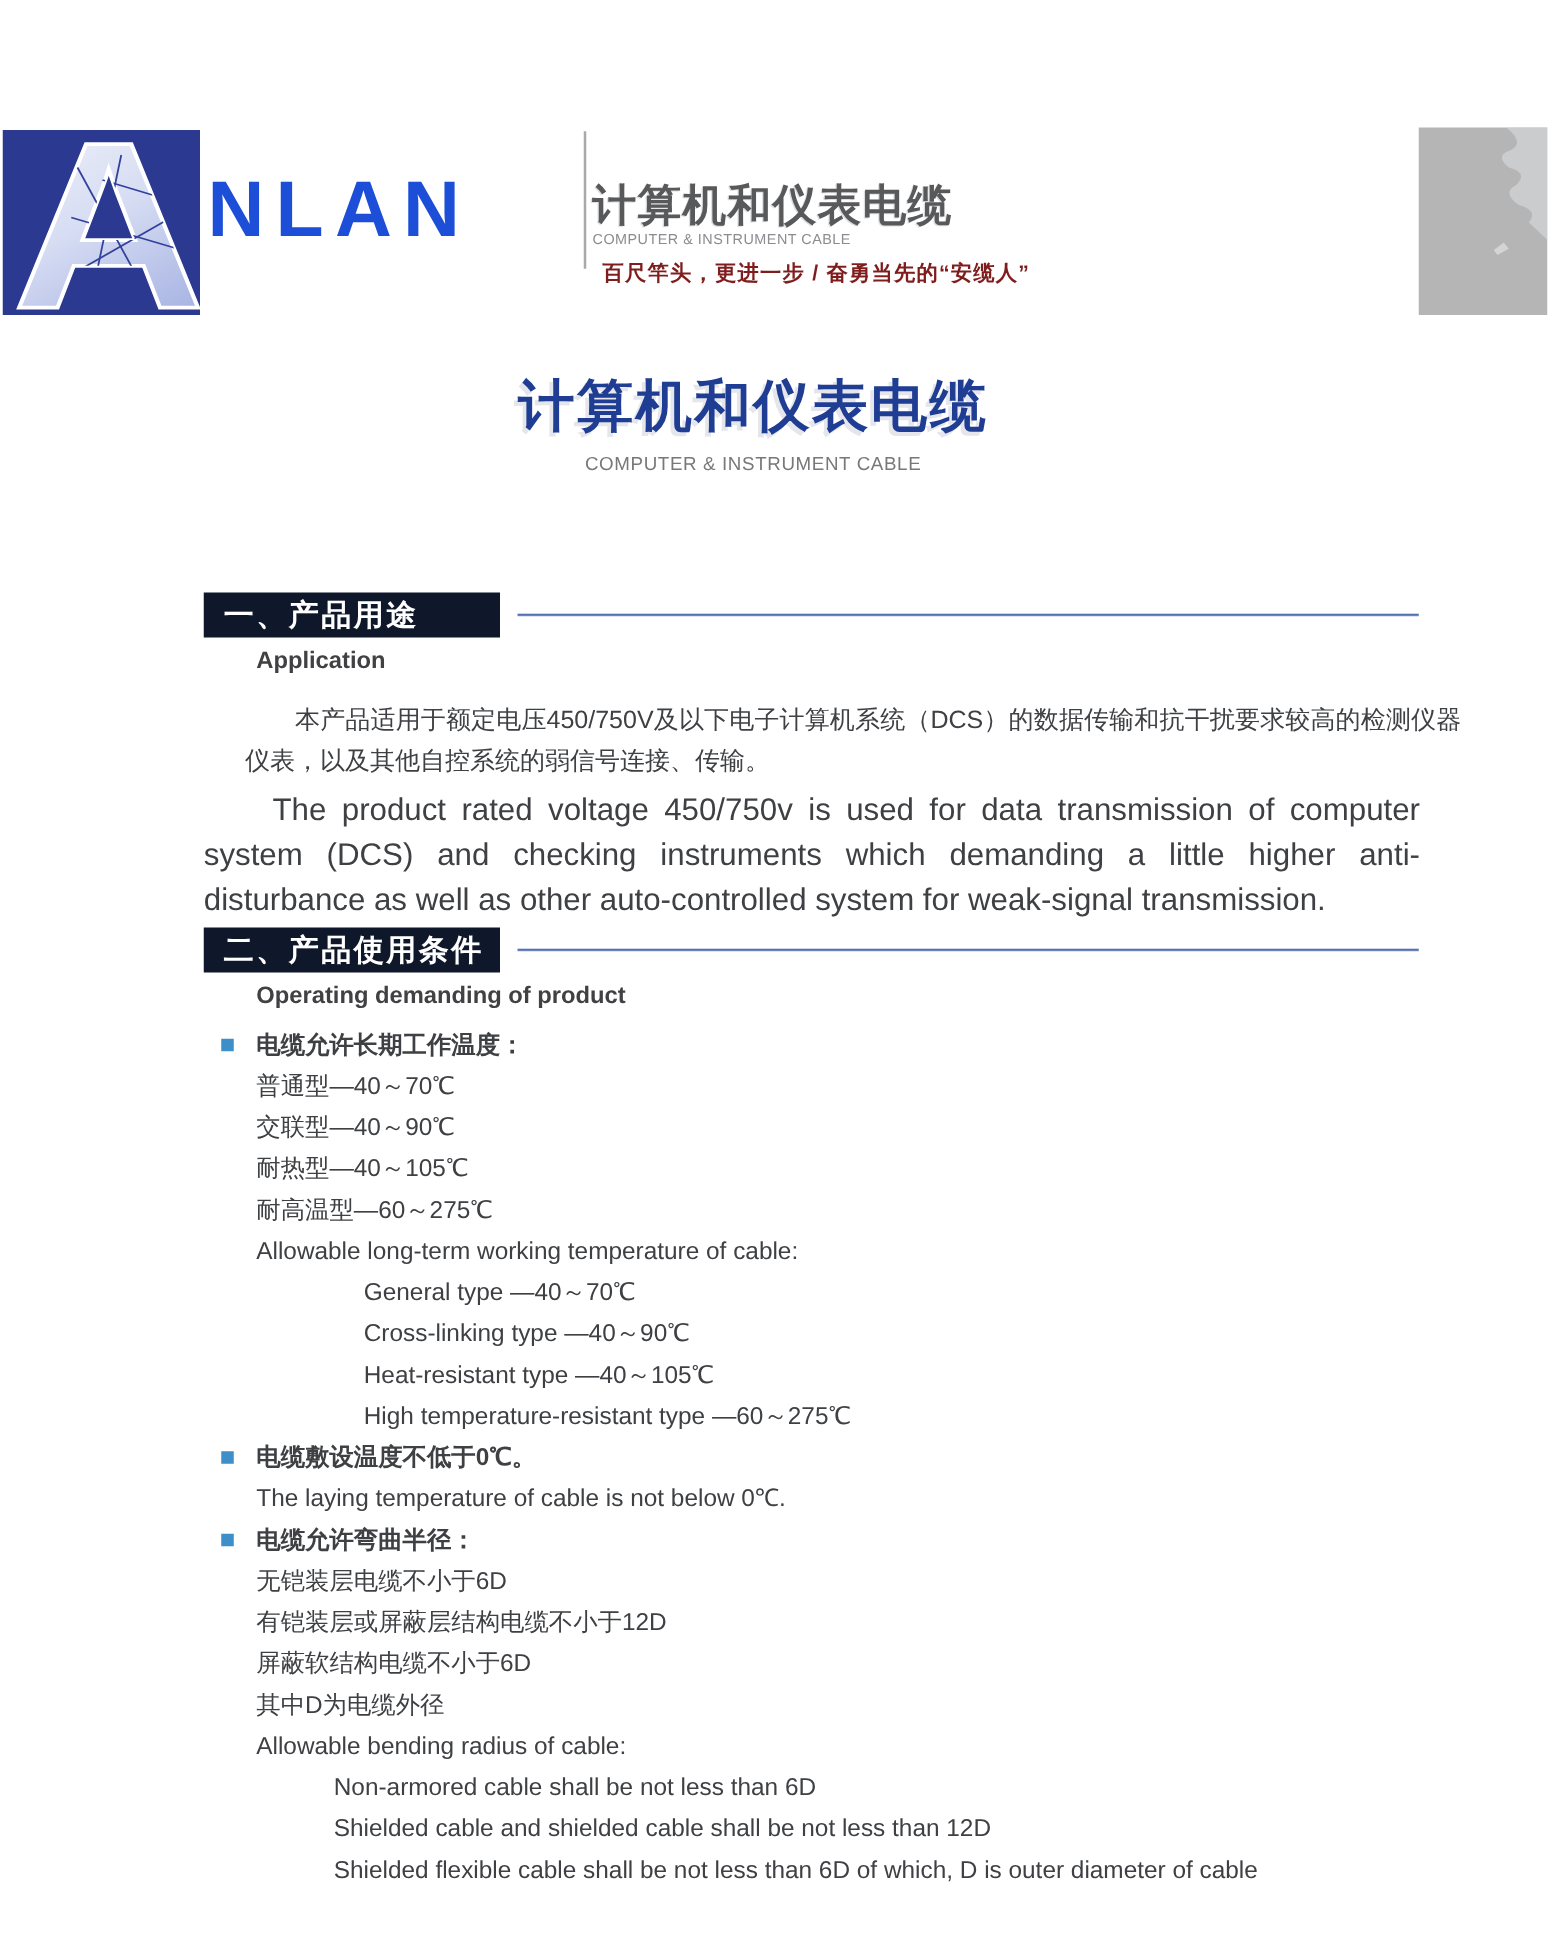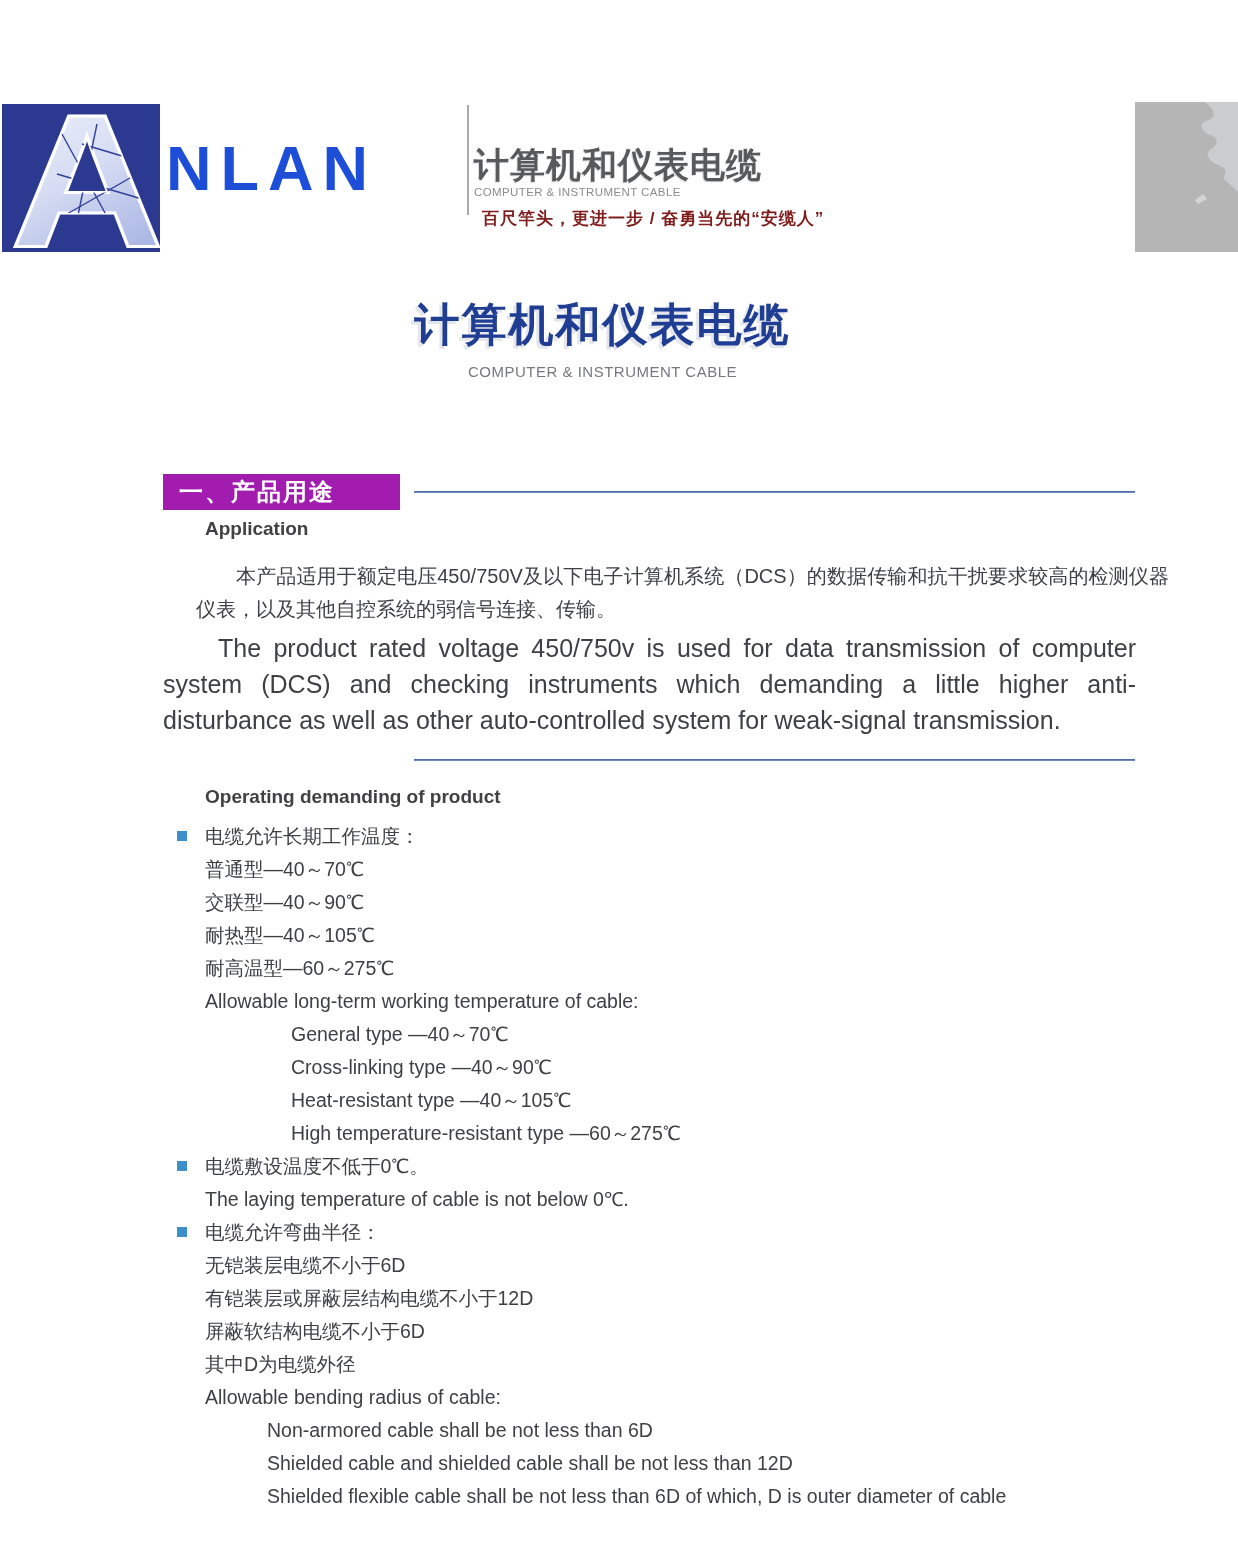--- a/index.html
+++ b/index.html
@@ -50,41 +50,41 @@
   
   .sec { position: absolute; left: 163px; width: 972px; height: 38px; }
   .sec1 { top: 474px; }
   .sec2 { top: 742px; }
   .sec-line {
     position: absolute; left: 251px; right: 0; top: 17px; height: 2px;
     background: linear-gradient(#3f5fa5, #7d97c8);
   }
   .sec-bar {
     position: absolute; left: 0; top: 0; width: 237px; height: 36px;
-    background: #a21caf; color: #ffffff;
+    background: #0f172a; color: #ffffff;
     display: flex; align-items: center; padding-left: 16px;
     font-size: 24px; font-weight: bold; letter-spacing: 2px;
   }
   .sec-sub { position: absolute; left: 205px; font-size: 19px; color: #414042; font-weight: bold; }
   .sub1 { top: 518px; }
   .sub2 { top: 786px; }
 
   
   .para {
     position: absolute; left: 163px; width: 973px;
     text-align: justify; color: #3f4043;
   }
   .para-cn { top: 560px; font-size: 20px; line-height: 33px; text-indent: 2em; margin-left: 33px; }
   .para-en { top: 630px; font-size: 25px; line-height: 36px; text-indent: 2.2em; }
 
   
   .cond { position: absolute; left: 163px; top: 820px; width: 973px; }
   .row { position: relative; height: 33px; line-height: 33px; font-size: 19.5px; color: #3f4043; white-space: nowrap; }
   .row.plain  { padding-left: 42px; }
-  .row.bullet { padding-left: 42px; }
+  .row.bullet { padding-left: 42px; font-weight: bold; }
   .row.indent  { padding-left: 128px; }
   .row.indent2 { padding-left: 104px; }
   .sq {
     position: absolute; left: 14px; top: 11px;
     width: 10px; height: 10px; background: #3d8ec9;
   }
 </style>
 </head>
 <body>
 
@@ -138,20 +138,21 @@
   <div class="sec-line"></div>
   <div class="sec-bar">一、产品用途</div>
 </div>
 <div class="sec-sub sub1">Application</div>
 
 <div class="para para-cn">本产品适用于额定电压450/750V及以下电子计算机系统（DCS）的数据传输和抗干扰要求较高的检测仪器仪表，以及其他自控系统的弱信号连接、传输。</div>
 <div class="para para-en">The product rated voltage 450/750v is used for data transmission of computer system (DCS) and checking instruments which demanding a little higher anti-disturbance as well as other auto-controlled system for weak-signal transmission.</div>
 
 <div class="sec sec2">
   <div class="sec-line"></div>
+  <div class="sec-bar">二、产品使用条件</div>
 </div>
 <div class="sec-sub sub2">Operating demanding of product</div>
 
 <div class="cond">
   <div class="row bullet"><span class="sq"></span><span>电缆允许长期工作温度：</span></div>
   <div class="row plain"><span>普通型—40～70℃</span></div>
   <div class="row plain"><span>交联型—40～90℃</span></div>
   <div class="row plain"><span>耐热型—40～105℃</span></div>
   <div class="row plain"><span>耐高温型—60～275℃</span></div>
   <div class="row plain"><span>Allowable long-term working temperature of cable:</span></div>

